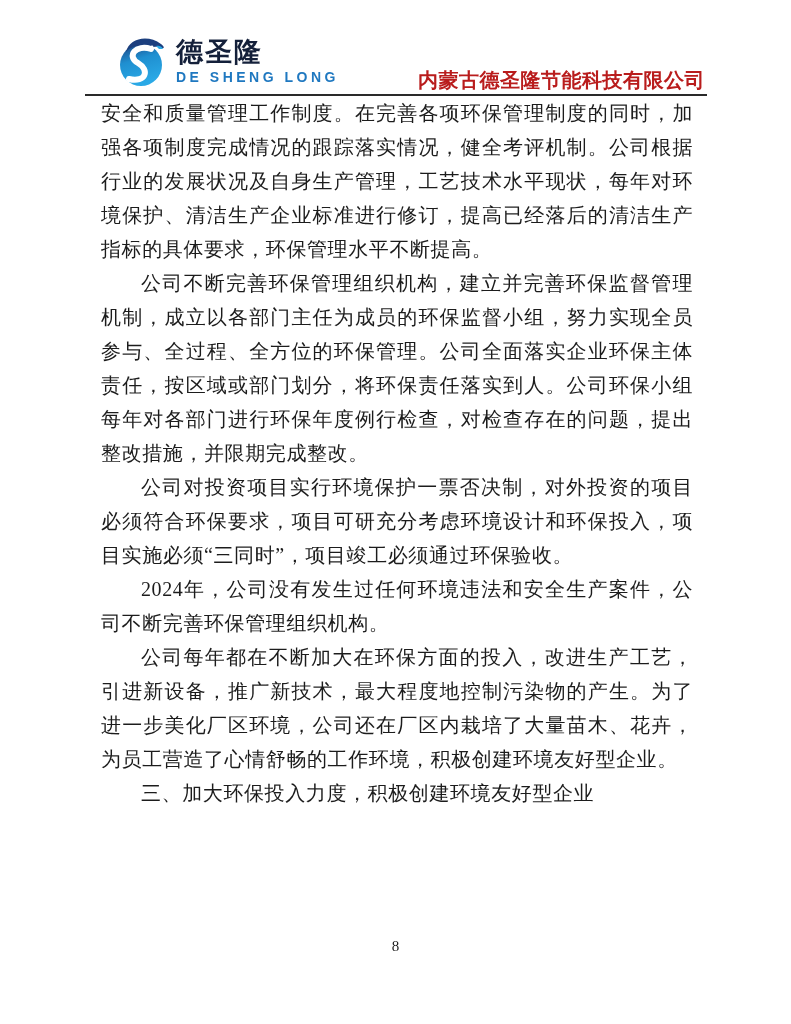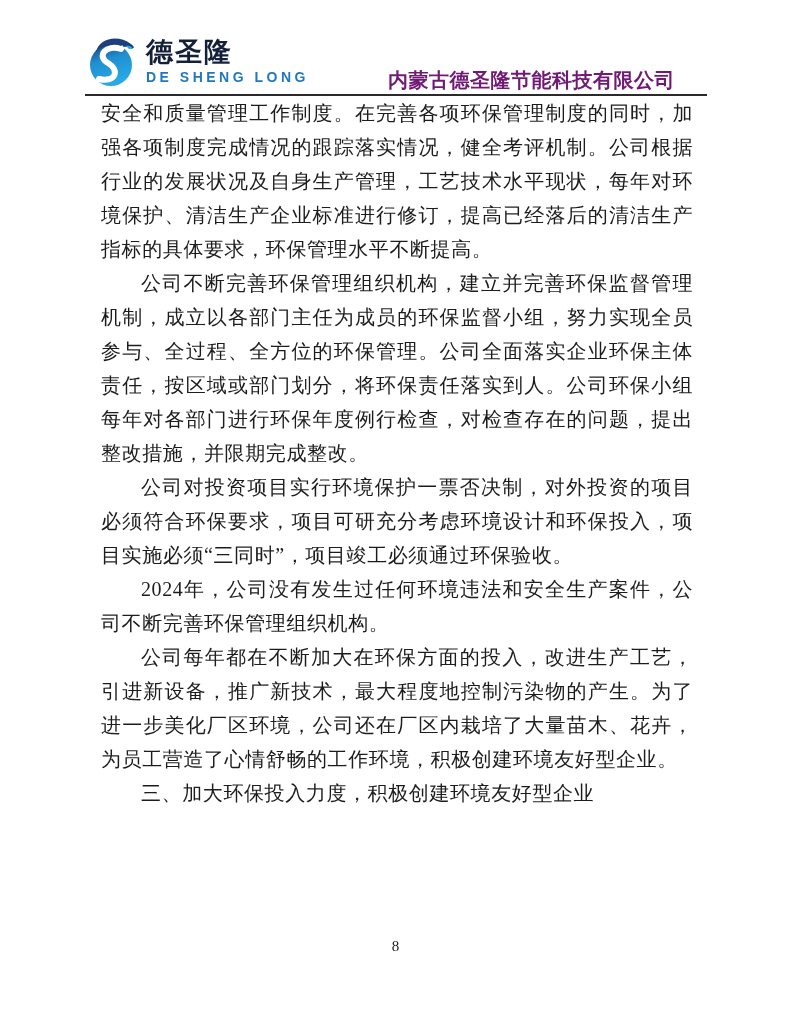--- a/index.html
+++ b/index.html
@@ -12,21 +12,21 @@
     width: 791px;
     height: 1024px;
     background: #ffffff;
     font-family: "Liberation Serif", "DejaVu Serif", serif;
     color: #1c1c1c;
     overflow: hidden;
   }
   
   .header {
     position: absolute;
-    left: 68px;
+    left: 98px;
     top: 28px;
     width: 622px;
     height: 66px;
   }
   .logo {
     position: absolute;
     left: 18px;
     top: 4px;
     display: flex;
     align-items: center;
@@ -57,21 +57,21 @@
     color: #1f78c0;
     font-family: "Liberation Sans", "DejaVu Sans", sans-serif;
   }
   .company-name {
     position: absolute;
     right: 15px;
     bottom: 0px;
     font-size: 20px;
     font-weight: bold;
     letter-spacing: 0.5px;
-    color: #701a75;
+    color: #b91c1c;
     white-space: nowrap;
   }
   .header-rule {
     position: absolute;
     left: 85px;
     top: 94px;
     width: 622px;
     height: 0;
     border-top: 2px solid #2a2a2a;
   }

